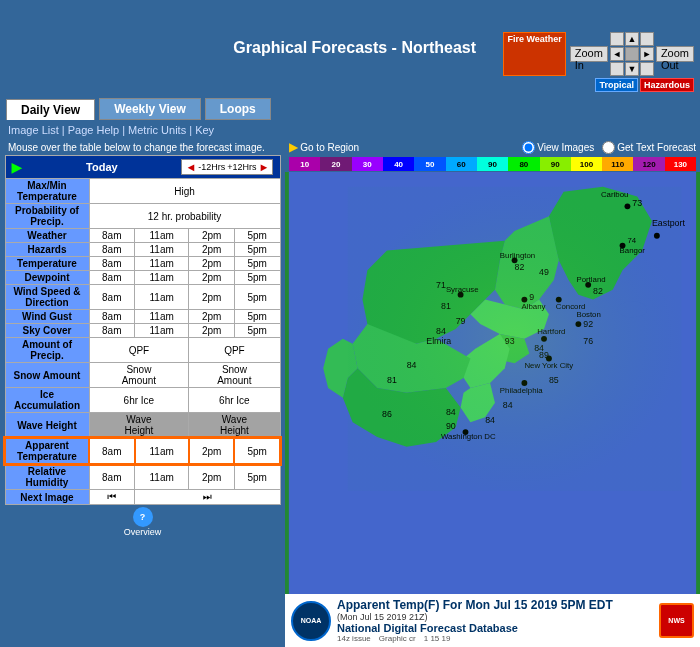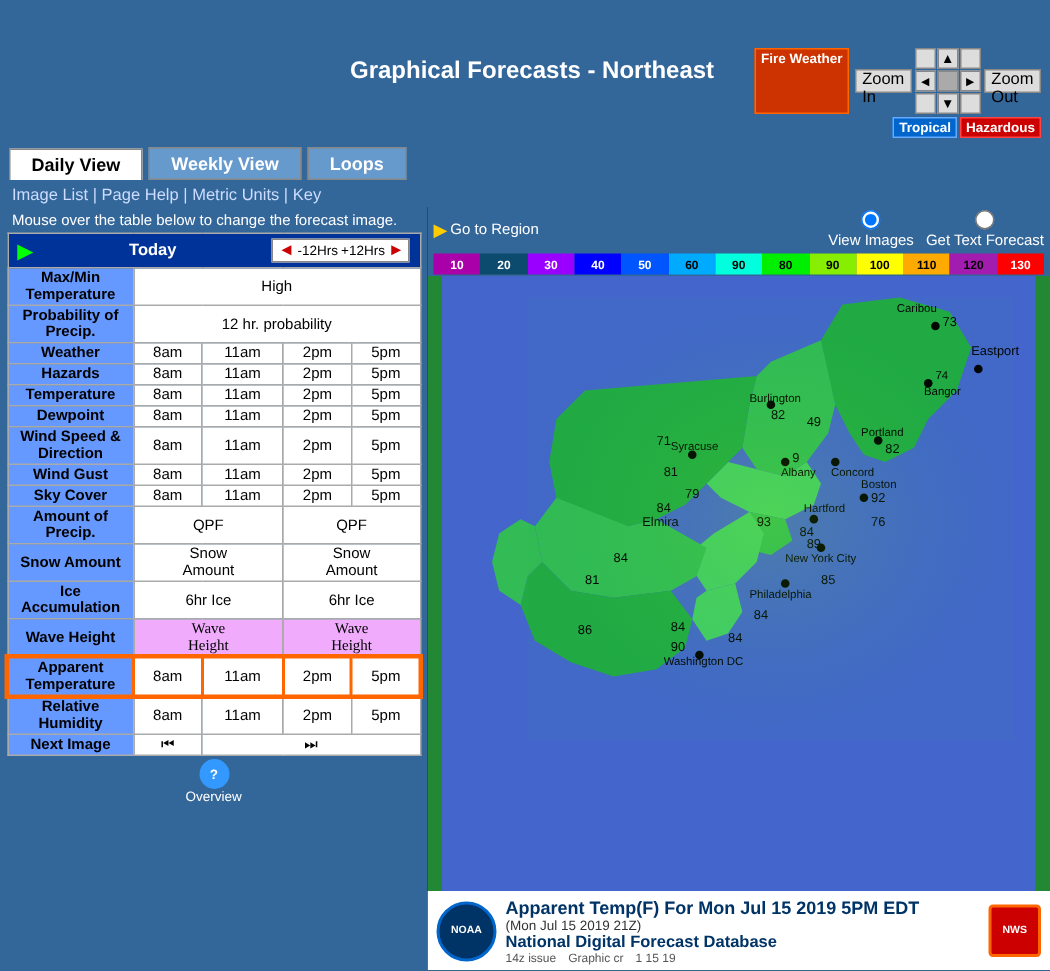--- a/index.html
+++ b/index.html
@@ -30,30 +30,30 @@
     .instruction-text { color: white; font-size: 10px; padding: 2px 4px; }
 
     
     .forecast-table { width: 100%; border-collapse: collapse; }
     .forecast-table td { border: 1px solid #aaa; text-align: center; padding: 1px 2px; font-size: 10px; }
     .row-label { background: #6699ff; color: black; font-weight: bold; text-align: center; }
     .time-cell { background: white; cursor: pointer; }
     .qpf-cell { background: white; cursor: pointer; }
     .snow-cell { background: white; cursor: pointer; font-size: 9px; }
     .ice-cell { background: white; cursor: pointer; font-size: 9px; }
-    .wave-cell { background: #f0abfc; cursor: pointer; font-size: 9px; font-family: Liberation Serif, serif; }
+    .wave-cell { background: #a3a3a3; cursor: pointer; font-size: 9px; }
     .overview-area { display: flex; flex-direction: column; align-items: center; padding: 2px; }
     .overview-circle { width: 20px; height: 20px; background: #3399ff; border-radius: 50%; display: flex; align-items: center; justify-content: center; color: white; font-size: 9px; font-weight: bold; }
 
     
     .right-panel { flex: 1; background: #003300; display: flex; flex-direction: column; position: relative; overflow: hidden; }
     .right-top-bar { background: #336699; display: flex; align-items: center; justify-content: space-between; padding: 2px 4px; }
     .go-to-region { color: white; font-size: 10px; cursor: pointer; display: flex; align-items: center; gap: 2px; }
     .view-options { display: flex; align-items: center; gap: 8px; font-size: 10px; color: white; }
-    .radio-option { display: flex; align-items: center; gap: 2px; cursor: pointer; flex-direction: column; }
+    .radio-option { display: flex; align-items: center; gap: 2px; cursor: pointer; }
 
     
     .color-scale { display: flex; align-items: center; background: #336699; padding: 1px 4px; gap: 0; }
     .scale-segment { height: 14px; display: flex; align-items: center; justify-content: center; font-size: 8px; color: black; font-weight: bold; flex: 1; }
 
     
     .map-container { flex: 1; position: relative; background: #228833; overflow: hidden; }
 
     
     .map-caption { background: white; padding: 4px 6px; display: flex; align-items: center; gap: 6px; }
@@ -277,21 +277,21 @@
           </label>
           <label class="radio-option">
             <input type="radio" name="viewmode" style="">
             <span>Get Text Forecast</span>
           </label>
         </div>
       </div>
 
       <div class="color-scale">
         <div class="scale-segment" style="background:#aa00aa;color:white;">10</div>
-        <div class="scale-segment" style="background:#0c4a6e;color:white;">20</div>
+        <div class="scale-segment" style="background:#701a75;color:white;">20</div>
         <div class="scale-segment" style="background:#9900ff;color:white;">30</div>
         <div class="scale-segment" style="background:#0000ff;color:white;">40</div>
         <div class="scale-segment" style="background:#0055ff;color:white;">50</div>
         <div class="scale-segment" style="background:#00aaff;">60</div>
         <div class="scale-segment" style="background:#00ffdd;">90</div>
         <div class="scale-segment" style="background:#00ee00;">80</div>
         <div class="scale-segment" style="background:#88ee00;">90</div>
         <div class="scale-segment" style="background:#ffff00;">100</div>
         <div class="scale-segment" style="background:#ffaa00;">110</div>
         <div class="scale-segment" style="background:#a21caf;">120</div>

